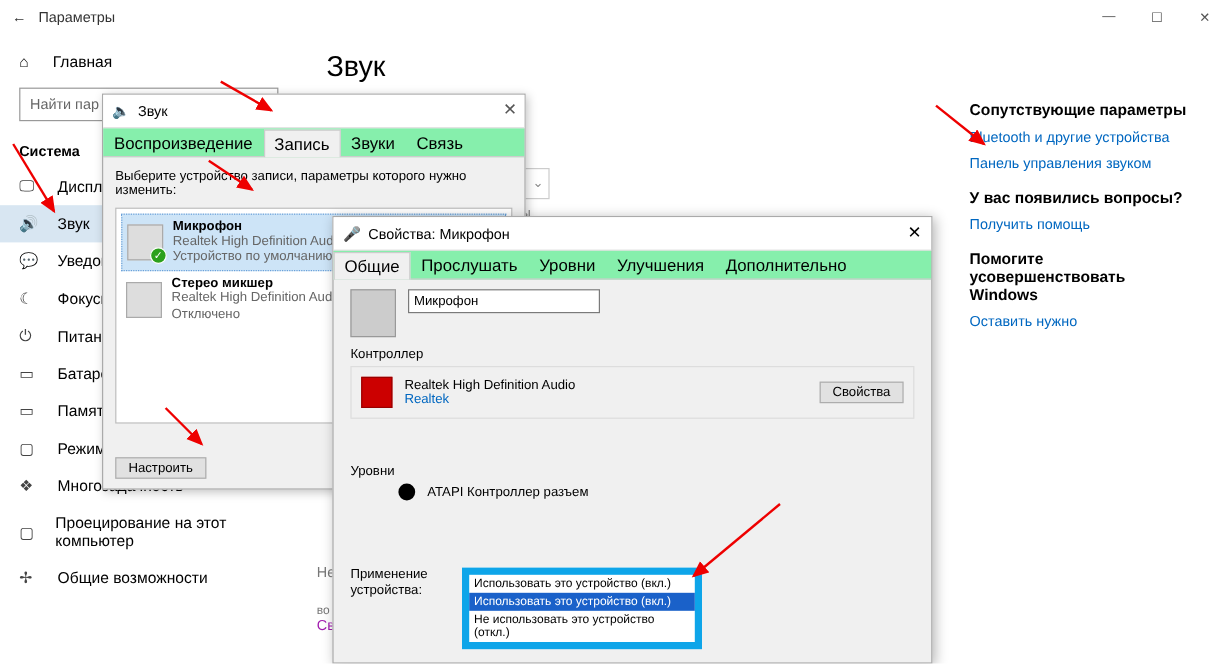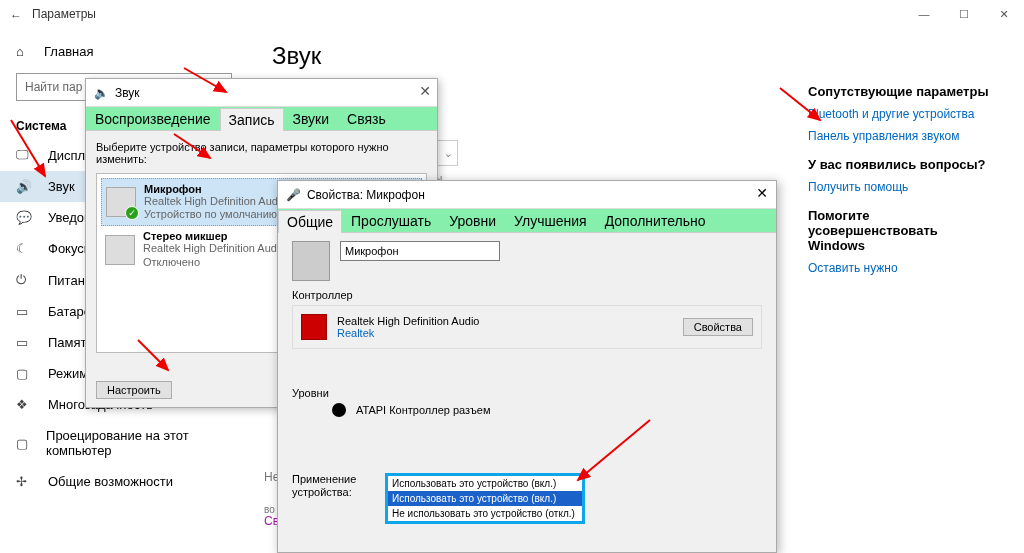--- a/index.html
+++ b/index.html
@@ -50,21 +50,21 @@
 .dlg-prop .titlebar{background:#fff;border-bottom:1px solid #ddd}
 .dlg-prop .titlebar .close{position:absolute;right:8px;top:4px;font-size:14px;cursor:pointer}
 .prop-body{padding:8px 14px;font-size:11px}
 .field-row{display:flex;align-items:center;gap:10px;margin-bottom:6px}
 .mic-big{width:38px;height:40px;background:#ccc;border:1px solid #999}
 .text-input{border:1px solid #7a7a7a;height:20px;padding:0 4px;font-size:11px;width:160px}
 .grp-title{margin-top:8px;margin-bottom:4px}
 .ctrl-box{border:1px solid #ddd;padding:8px;display:flex;align-items:center;gap:10px;background:#fff0}
 .jack-dot{width:14px;height:14px;background:#000;border-radius:50%}
 .usage-label{display:inline-block;width:90px;vertical-align:top;line-height:1.2}
-.dropdown-open{display:inline-block;width:200px;border:3px solid #0ea5e9;background:#fff;font-size:10px;vertical-align:top}
+.dropdown-open{display:inline-block;width:200px;border:6px solid #0ea5e9;background:#fff;font-size:10px;vertical-align:top}
 .dropdown-open div{padding:2px 4px}
 .dropdown-open .hl{background:#1a61c9;color:#fff}
 
 
 .arrow{position:absolute;pointer-events:none}
 
 .faded-behind{position:absolute;left:288px;top:170px;font-size:11px;color:#888;width:340px;line-height:1.6}
 </style>
 </head>
 <body>

